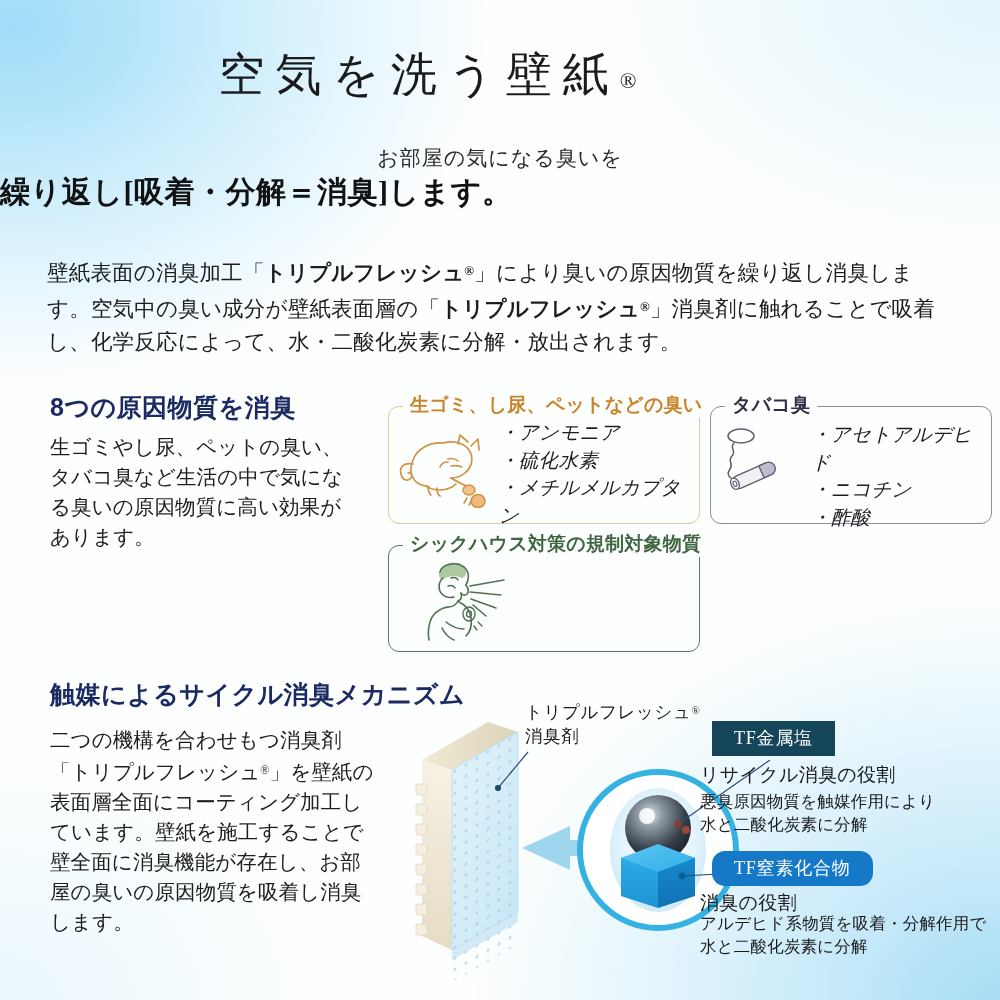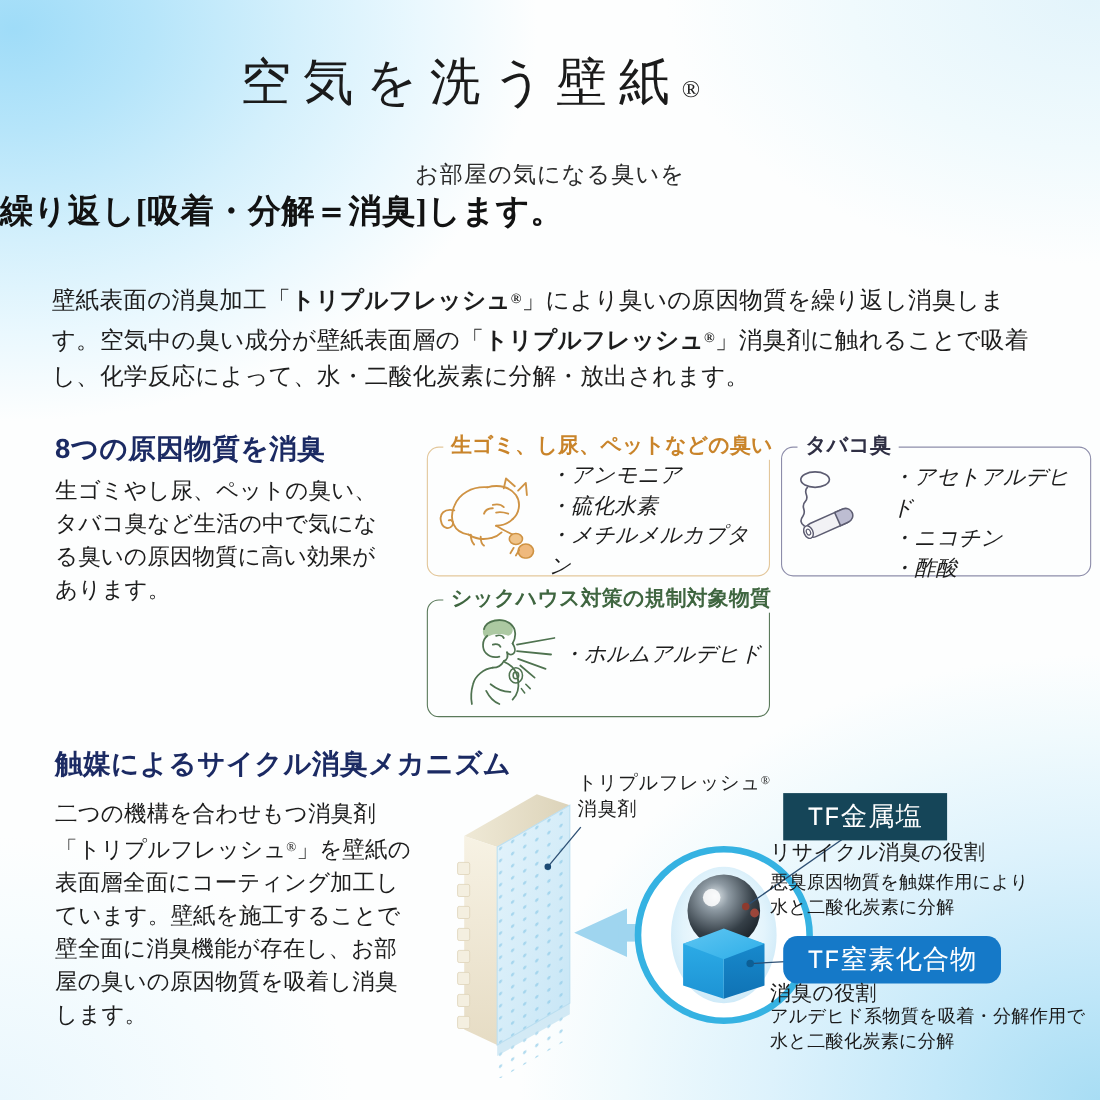--- a/index.html
+++ b/index.html
@@ -120,22 +120,22 @@
   #illus-person{left:418px;top:556px;}
 
   
   .diagram{position:absolute;left:410px;top:700px;width:590px;height:280px;}
   .dlabel{position:absolute;font-size:17.5px;line-height:24px;color:#1d1d1d;}
   #lab-tf{left:525px;top:698px;width:200px;letter-spacing:0.6px;}
   #lab-tf .reg{font-size:11px;vertical-align:4px;}
 
   .badge{
     position:absolute;
-    font-family:Liberation Mono, monospace;
-    color:#ffffff;font-size:24px;font-weight:normal;
+    font-family:Liberation Serif, serif;
+    color:#ffffff;font-size:18px;font-weight:normal;
     padding:5px 22px 6px 22px;letter-spacing:0.8px;white-space:nowrap;
   }
   #badge-metal{left:712px;top:721px;background:#154558;}
   #badge-nitro{left:712px;top:851px;background:#1579c8;border-radius:13px;}
 
   .dl-title{
     position:absolute;font-size:19px;color:#1a1a1a;letter-spacing:0.3px;font-family:Liberation Mono, monospace;
   }
   .dl-desc{
     position:absolute;font-size:16.5px;line-height:23px;color:#1a1a1a;
@@ -217,23 +217,20 @@
       <g transform="rotate(-24 40 48)">
         <rect x="13" y="41" width="44" height="13" rx="6.5" fill="#f2f2f5" stroke="#5d5d72" stroke-width="1.4"></rect>
         <path d="M44 41 h8 a6.5 6.5 0 0 1 0 13 h-8 z" fill="#bdbdd2" stroke="#5d5d72" stroke-width="1.4"></path>
         <ellipse cx="15" cy="47.5" rx="4" ry="6" fill="#ffffff" stroke="#5d5d72" stroke-width="1.3"></ellipse>
         <ellipse cx="15" cy="47.5" rx="1.8" ry="2.8" fill="none" stroke="#5d5d72" stroke-width="1.1"></ellipse>
       </g>
     </svg>
 
     <div class="obox" id="box-sick" style="border-color: rgb(91, 122, 91);">
       <div class="legend" style="color: rgb(63, 102, 64);">シックハウス対策の規制対象物質</div>
-      <div class="items">
-        <div>・ホルムアルデヒド</div>
-      </div>
     </div>
 
     <svg class="illus" id="illus-person" width="96" height="86" viewBox="0 0 96 86">
       <path d="M22 14 C26 6 40 4 46 11 C50 16 48 21 44 22 C38 19 28 20 24 24 C21 22 20 18 22 14 Z" fill="#9dbf92" opacity="0.85"></path>
       <g fill="none" stroke="#4f7350" stroke-width="1.6" stroke-linecap="round" stroke-linejoin="round">
         <path d="M22 16 C24 8 38 5 46 11 C52 16 51 24 48 29"></path>
         <path d="M48 29 C50 32 51 36 49 38 C47 40 44 39 43 37"></path>
         <path d="M43 37 C44 41 43 44 40 45"></path>
         <path d="M25 22 C20 26 20 34 24 38 C27 41 32 42 36 41"></path>
         <path d="M40 45 C38 49 34 51 30 51"></path>

